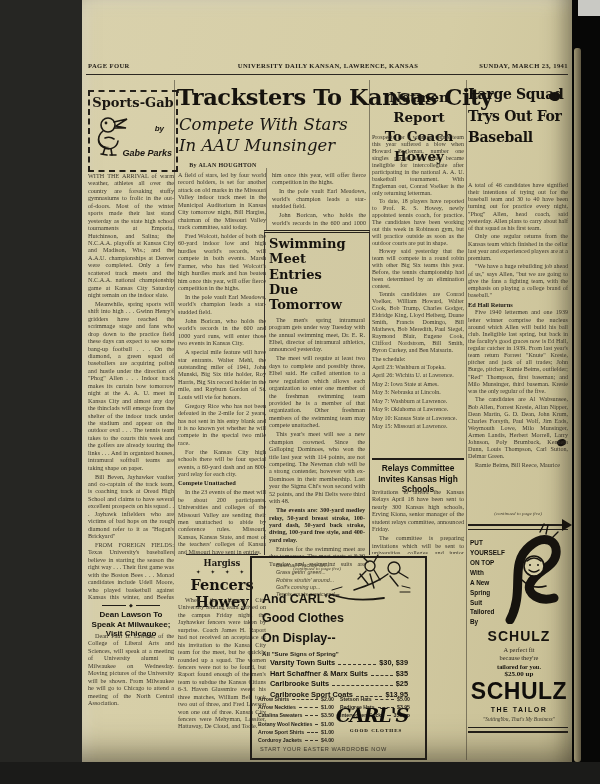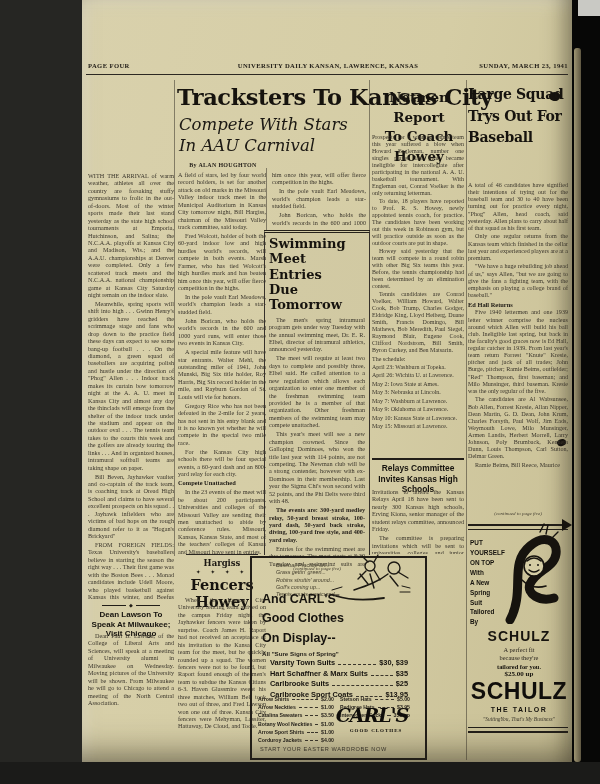--- a/index.html
+++ b/index.html
@@ -137,36 +137,55 @@
     <span class="c">UNIVERSITY DAILY KANSAN, LAWRENCE, KANSAS</span>
     <span class="r">SUNDAY, MARCH 23, 1941</span>
   </div>
   <div class="abs masthead-rule"></div>
 
   <div class="abs vrule" style="left:174px;top:80px;height:476px"></div>
   <div class="abs vrule" style="left:266px;top:168px;height:62px"></div>
   <div class="abs vrule" style="left:369px;top:80px;height:472px"></div>
   <div class="abs vrule" style="left:466px;top:80px;height:680px"></div>
 
+  <div class="abs sportsgab-box">
+    <div class="sportsgab-title">Sports-Gab</div>
+    <span class="sg-bird">
+      <svg width="36" height="42" viewBox="0 0 36 42">
+        <g fill="none" stroke="#1c1913" stroke-width="1.6" stroke-linecap="round">
+          <circle cx="15" cy="11" r="7"></circle>
+          <path d="M21 8 L34 5 L23 12 L33 14 L22 14"></path>
+          <path d="M10 17 C4 22 4 30 10 33 C16 37 24 34 25 27"></path>
+          <path d="M12 24 q5 -2 9 1"></path>
+          <path d="M12 34 l-2 6 M18 35 l1 6"></path>
+          <path d="M8 40 l6 1 M17 41 l6 0"></path>
+        </g>
+        <circle cx="13" cy="9" r="1.4" fill="#1c1913"></circle>
+        <path d="M7 20 q-4 6 0 11 q4 4 10 2 q-8 0 -10 -5 q-2 -5 0 -8z" fill="#1c1913"></path>
+      </svg>
+    </span>
+    <span class="sg-by">by</span>
+    <span class="sg-author">Gabe Parks</span>
+  </div>
   <div class="abs bodytext" style="left:88px;top:172px;width:86px;height:428px">
     <p class="noind">WITH THE ARRIVAL of warm weather, athletes all over the country are forsaking stuffy gymnasiums to frolic in the out-of-doors. Most of the winter sports made their last stand yesterday as the state high school tournaments at Emporia, Hutchinson, and Salina; the N.C.A.A. playoffs at Kansas City and Madison, Wis.; and the A.A.U. championships at Denver were completed. Only a few scattered track meets and the N.C.A.A. national championship game at Kansas City Saturday night remain on the indoor slate.</p>
     <p>Meanwhile, spring sports will shift into high . . . Gwinn Henry's gridders have reached the scrimmage stage and fans who drop down to the practice field these days can expect to see some bang-up football . . . On the diamond, a green squad of baseballers are acquiring polish and hustle under the direction of "Phog" Allen . . . Indoor track makes its curtain bow tomorrow night at the A. A. U. meet in Kansas City and almost any day the thinclads will emerge from the shelter of the indoor track under the stadium and appear on the outdoor oval . . . The tennis team takes to the courts this week and the golfers are already touring the links . . . And in organized houses, intramural softball teams are taking shape on paper.</p>
     <p>Bill Beven, Jayhawker vaulter and co-captain of the track team, is coaching track at Oread High School and claims to have several excellent prospects on his squad . . . Jayhawk infielders who are victims of bad hops on the rough diamond refer to it as "Hogan's Brickyard"</p>
     <p>FROM FOREIGN FIELDS: Texas University's baseballers believe in starting the season the right way . . . Their first game was with the Boston Bees . . . Monad candidates include Udell Moore, who played basketball against Kansas this winter, and Beefus Bryan, pole vaulter of Kansas Relays fame . . . Bob Hunter, crack Missouri dash man who was a sensation at end of a sophomore last fall, has been shifted to the backfield in spring practice.</p>
   </div>
   <div class="abs divider" style="left:98px;top:604px;width:66px">◆</div>
   <div class="abs sans-head" style="left:88px;top:610px;width:86px;font-size:8px;line-height:1.2;text-align:center">Dean Lawson To Speak At Milwaukee; Visit Chicago</div>
   <div class="abs bodytext" style="left:88px;top:632px;width:86px;height:76px">
     <p>Dean Paul B. Lawson, of the College of Liberal Arts and Sciences, will speak at a meeting of University alumni in Milwaukee on Wednesday. Moving pictures of the University will be shown. From Milwaukee he will go to Chicago to attend a meeting of the North Central Association.</p>
   </div>
 
   <div class="abs headline-main">Tracksters To Kansas City</div>
   <div class="abs subhead-ital">
     <div>Compete With Stars</div>
-    <div>In AAU Carnival</div>
+    <div>In AAU Munsinger</div>
   </div>
   <div class="abs byline">By ALAN HOUGHTON</div>
 
   <div class="abs bodytext" style="left:178px;top:171px;width:88px;height:383px">
     <p class="noind">A field of stars, led by four world record holders, is set for another attack on old marks in the Missouri Valley indoor track meet in the Municipal Auditorium in Kansas City tomorrow night, Bill Hargiss, chairman of the Missouri Valley track committee, said today.</p>
     <p>Fred Wolcott, holder of both the 60-yard indoor low and high hurdles world's records, will compete in both events. Marsh Farmer, who has tied Wolcott's high hurdles mark and has beaten him once this year, will offer fierce competition in the highs.</p>
     <p>In the pole vault Earl Meadows, world's champion leads a star-studded field.</p>
     <p>John Borican, who holds the world's records in the 600 and 1000 yard runs, will enter those two events in Kansas City.</p>
     <p>A special mile feature will have star entrants. Walter Mehl, the outstanding miler of 1941, John Munski, Big Six title holder, Roy Harris, Big Six record holder in the mile, and Rayburn Gordon of St. Louis will vie for honors.</p>
     <p>Gregory Rice who has not been defeated in the 2-mile for 2 years, has not sent in his entry blank and it is no known yet whether he will compete in the special two mile race.</p>

